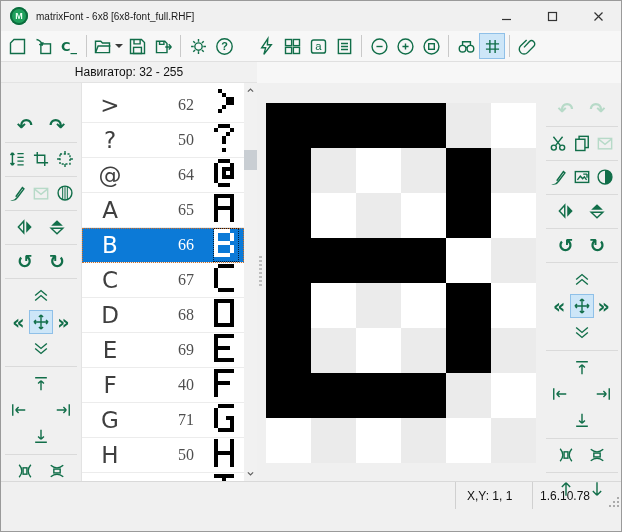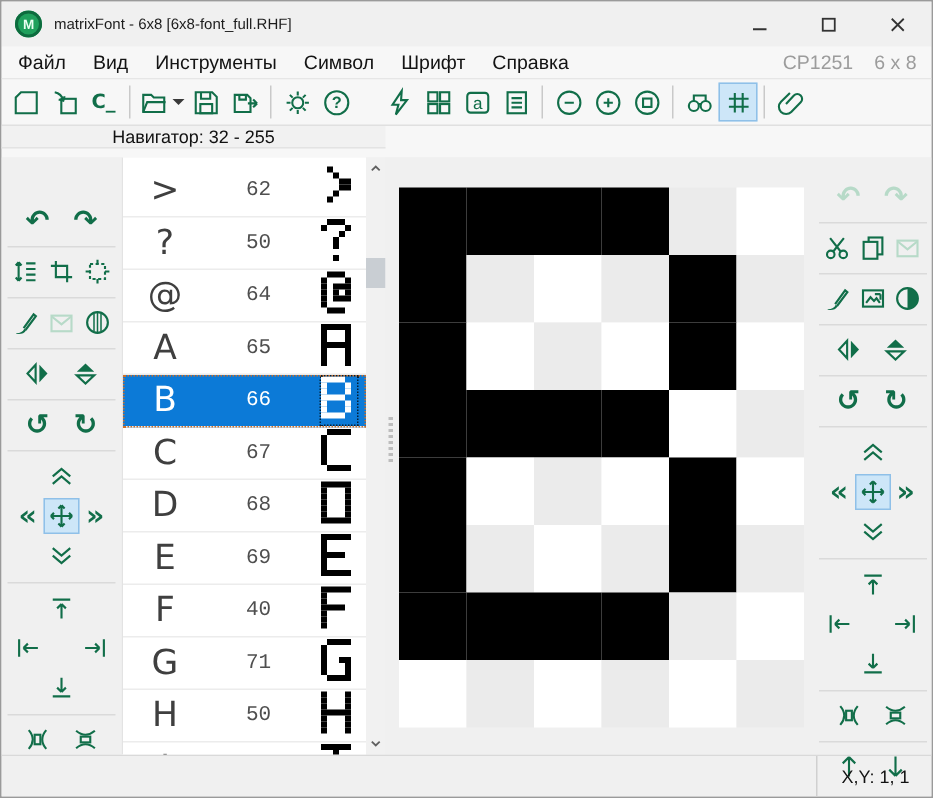--- a/index.html
+++ b/index.html
@@ -19,21 +19,21 @@
   
   .toolbar{height:31px;background:#f7f7f7;border-bottom:1px solid #e0e0e0;display:flex;align-items:center;padding-left:3px;}
   .tb-btn{min-width:26px;height:26px;display:flex;align-items:center;justify-content:center;color:#116e49;border:1px solid transparent;}
   .tb-btn svg{width:21px;height:21px;stroke:currentColor;fill:none;stroke-width:1.6;}
   .tb-btn.active{background:#cde6f8;border:1px solid #8fc0e8;}
   .tb-btn .glyph-text{font-size:13px;font-weight:bold;font-family:"DejaVu Sans",sans-serif;}
   .tb-caret{width:0;height:0;border-left:4px solid transparent;border-right:4px solid transparent;border-top:4px solid #3a3a3a;margin-left:2px;}
   .tb-sep{width:1px;height:22px;background:#c9c9c9;margin:0 4px;}
   .tb-gap{width:16px;}
   
-  .headers{height:21px;display:flex;background:#f7f7f7;align-items:stretch;flex-direction:column;}
+  .headers{height:21px;display:flex;background:#f7f7f7;align-items:stretch;}
   .hdr{background:#f1f1f1;border-bottom:1px solid #e3e3e3;display:flex;align-items:center;justify-content:center;
        font-size:12px;color:#111;white-space:pre;}
   .hdr-left{width:256px;}
   .hdr-gap{width:4px;background:#f7f7f7;}
   .hdr-right{flex:1;}
   
   .main{height:398px;display:flex;background:#f0f0f0;}
   .sidebar{width:80px;background:#f0f0f0;display:flex;flex-direction:column;align-items:center;}
   .sidebar.right{width:79px;}
   .sb-row{width:100%;display:flex;justify-content:space-evenly;align-items:center;padding:0 4px;}
@@ -44,21 +44,21 @@
   .sb-btn.active{background:#cde6f8;border:1px solid #8fc0e8;}
   .sb-sep{width:72px;border-top:1px solid #dadada;margin:5px 0 4px 0;}
   .cross{width:100%;display:flex;flex-direction:column;align-items:center;}
   .cross .mid{width:100%;display:flex;justify-content:space-between;align-items:center;padding:0 7px;}
   .cross .slot{width:26px;height:26px;display:flex;align-items:center;justify-content:center;}
   
   .listpanel{width:163px;background:#fff;border-left:1px solid #e3e3e3;padding-top:5px;overflow:hidden;}
   .row{height:35px;border-bottom:1px solid #ececec;display:flex;align-items:center;}
   .row .ch{width:56px;text-align:center;font-family:"DejaVu Sans",sans-serif;font-size:23px;color:#3f3f3f;}
   .row .sp{flex:1;}
-  .row .code{width:44px;text-align:left;font-family:Liberation Mono, monospace;font-size:14px;color:#4f4f4f;}
+  .row .code{width:44px;text-align:center;font-family:Liberation Serif, serif;font-size:16px;color:#4f4f4f;}
   .row .preview{width:24px;height:32px;margin:0 6px;display:grid;grid-template-rows:repeat(8,4px);grid-template-columns:repeat(6,4px);}
   .preview i{display:block;}
   .preview i.on{background:#000;}
   .row.selected{background:#0c7ad7;outline:1px dotted #d07028;outline-offset:-1px;}
   .row.selected .ch,.row.selected .code{color:#fff;}
   .row.selected .preview i.on{background:#fff;}
   .row.selected .preview{outline:1px dotted rgba(0,0,0,.75);}
   
   .vscroll{width:13px;background:#f1f1f1;position:relative;display:flex;flex-direction:column;justify-content:space-between;}
   .vs-btn{height:15px;display:flex;align-items:center;justify-content:center;}
@@ -73,21 +73,21 @@
   .grid{position:absolute;left:2px;top:20px;display:grid;grid-template-rows:repeat(8,45px);grid-template-columns:repeat(6,45px);}
   .cell{display:block;}
   .cell.on{background:#000;}
   .cell.ckA{background:#ebebeb;}
   .cell.ckB{background:#ffffff;}
   
   .statusbar{height:28px;background:#f0f0f0;border-top:1px solid #d9d9d9;display:flex;align-items:stretch;font-size:12px;color:#111;}
   .st-spacer{flex:1;}
   .st{display:flex;align-items:center;justify-content:center;border-left:1px solid #d0d0d0;}
   .st.mode{width:51px;}
-  .st.coords{width:77px;justify-content:flex-start;padding-left:16px;}
+  .st.coords{width:77px;justify-content:flex-start;padding-left:11px;}
   .st.version{width:89px;justify-content:flex-start;padding-left:7px;position:relative;}
   .resize-grip{position:absolute;right:2px;bottom:2px;width:10px;height:10px;}
   .resize-grip i{position:absolute;width:2px;height:2px;background:#ababab;}
 </style>
 </head>
 <body>
 
 <div class="window">
 
   <div class="titlebar">
@@ -103,32 +103,20 @@
           <rect x="1.5" y="1.5" width="8" height="8"></rect>
         </svg>
       </div>
     <div class="win-btn">
         <svg viewBox="0 0 11 11">
           <path d="M1.5 1.5 L9.5 9.5 M9.5 1.5 L1.5 9.5"></path>
         </svg>
       </div>
   </div>
 
-  <div class="menubar" id="menubar">
-      <div class="menu-item">Файл</div>
-      <div class="menu-item">Вид</div>
-      <div class="menu-item">Инструменты</div>
-      <div class="menu-item">Символ</div>
-      <div class="menu-item">Шрифт</div>
-      <div class="menu-item">Справка</div>
-      <div class="menu-right">
-        <span>CP1251</span>
-        <span>6 x 8</span>
-      </div>
-    </div>
 
   <div class="toolbar" id="toolbar">
       <div class="tb-btn">
         <span style="display:flex">
           <svg viewBox="0 0 24 24">
             <path d="M8 4 H20 V20 H4 V8 Z"></path>
           </svg>
         </span>
       </div>
       <div class="tb-btn">
@@ -1380,15 +1368,26 @@
               </svg>
             </span>
           </div>
         </div>
       </div>
   </div>
 
   <div class="statusbar">
     <div class="st-spacer"></div>
     <div class="st coords">X,Y: 1, 1</div>
+    <div class="st version">
+      <span>1.6.10.78</span>
+      <span class="resize-grip">
+        <i style="right:0;bottom:0;"></i>
+          <i style="right:4px;bottom:0;"></i>
+          <i style="right:0;bottom:4px;"></i>
+        <i style="right:8px;bottom:0;"></i>
+          <i style="right:4px;bottom:4px;"></i>
+          <i style="right:0;bottom:8px;"></i>
+      </span>
+    </div>
   </div>
 
 </div>
 
 </body></html>

